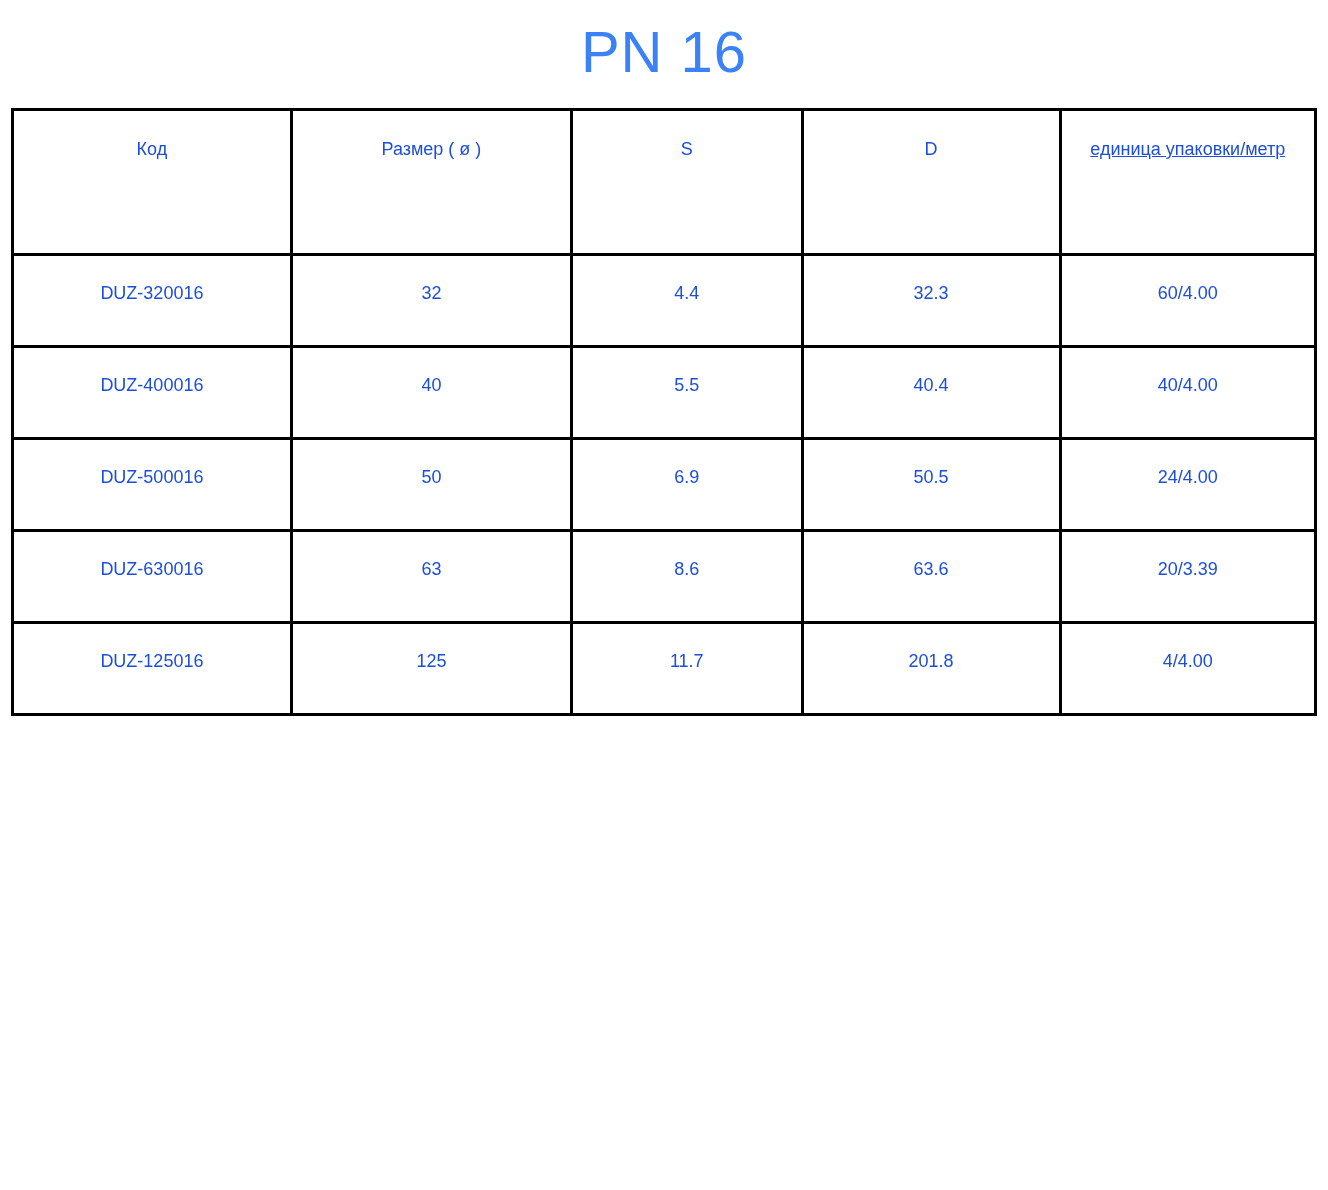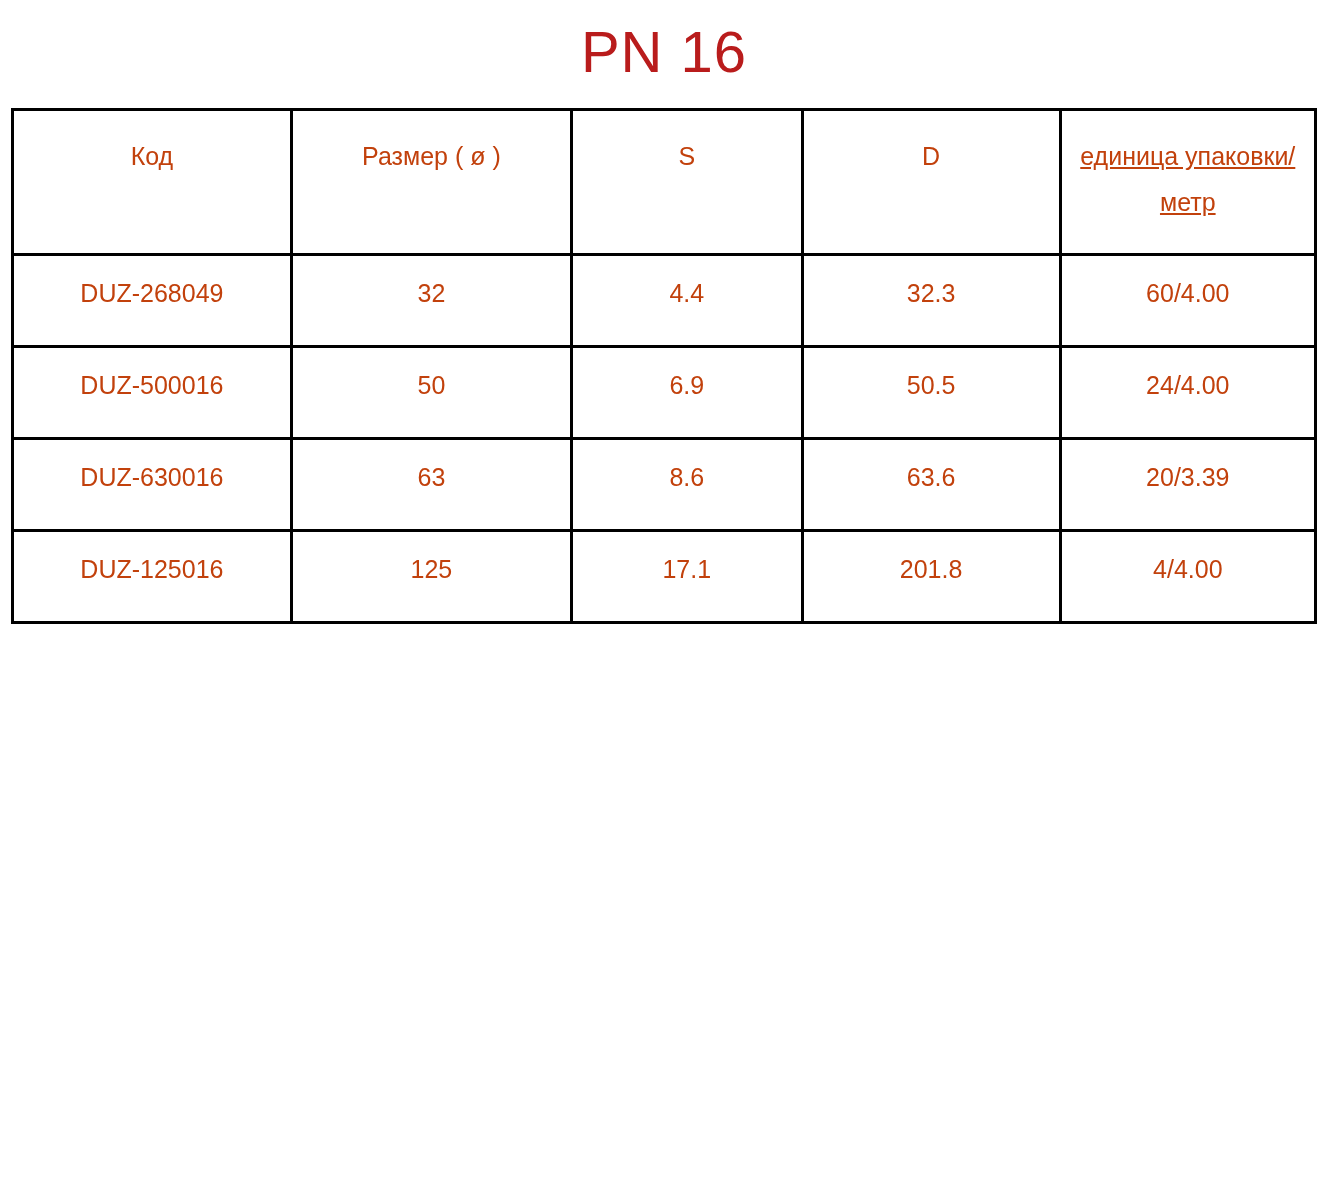--- a/index.html
+++ b/index.html
@@ -16,36 +16,36 @@
     color: #141414;
   }
   .page-title {
     margin: 18px 0 0 0;
     height: 68px;
     line-height: 68px;
     text-align: center;
     font-size: 58px;
     font-weight: 400;
     letter-spacing: 1px;
-    color: #b91c1c;
+    color: #3b82f6;
   }
   table.spec-table {
     border-collapse: collapse;
     table-layout: fixed;
     width: 1306px;
     margin: 22px auto 0 auto;
     background: #ffffff;
   }
   .spec-table th,
   .spec-table td {
     border: 3px solid #000000;
     text-align: center;
-    font-size: 25px;
+    font-size: 18px;
     font-weight: 400;
-    color: #c2410c;
+    color: #1d4ed8;
     overflow: hidden;
   }
   .spec-table thead tr {
     height: 145px;
   }
   .spec-table th {
     vertical-align: top;
     padding: 22px 14px 0 14px;
     line-height: 1.85;
   }
@@ -73,42 +73,49 @@
       <tr>
         <th class="col-code">Код</th>
         <th class="col-size">Размер ( ø )</th>
         <th class="col-s">S</th>
         <th class="col-d">D</th>
         <th class="col-pack-unit">единица упаковки/метр</th>
       </tr>
     </thead>
     <tbody>
         <tr>
-          <td>DUZ-268049</td>
+          <td>DUZ-320016</td>
           <td>32</td>
           <td>4.4</td>
           <td>32.3</td>
           <td>60/4.00</td>
+        </tr>
+        <tr>
+          <td>DUZ-400016</td>
+          <td>40</td>
+          <td>5.5</td>
+          <td>40.4</td>
+          <td>40/4.00</td>
         </tr>
         <tr>
           <td>DUZ-500016</td>
           <td>50</td>
           <td>6.9</td>
           <td>50.5</td>
           <td>24/4.00</td>
         </tr>
         <tr>
           <td>DUZ-630016</td>
           <td>63</td>
           <td>8.6</td>
           <td>63.6</td>
           <td>20/3.39</td>
         </tr>
         <tr>
           <td>DUZ-125016</td>
           <td>125</td>
-          <td>17.1</td>
+          <td>11.7</td>
           <td>201.8</td>
           <td>4/4.00</td>
         </tr>
       </tbody>
   </table>
 </main>
 
 </body></html>

